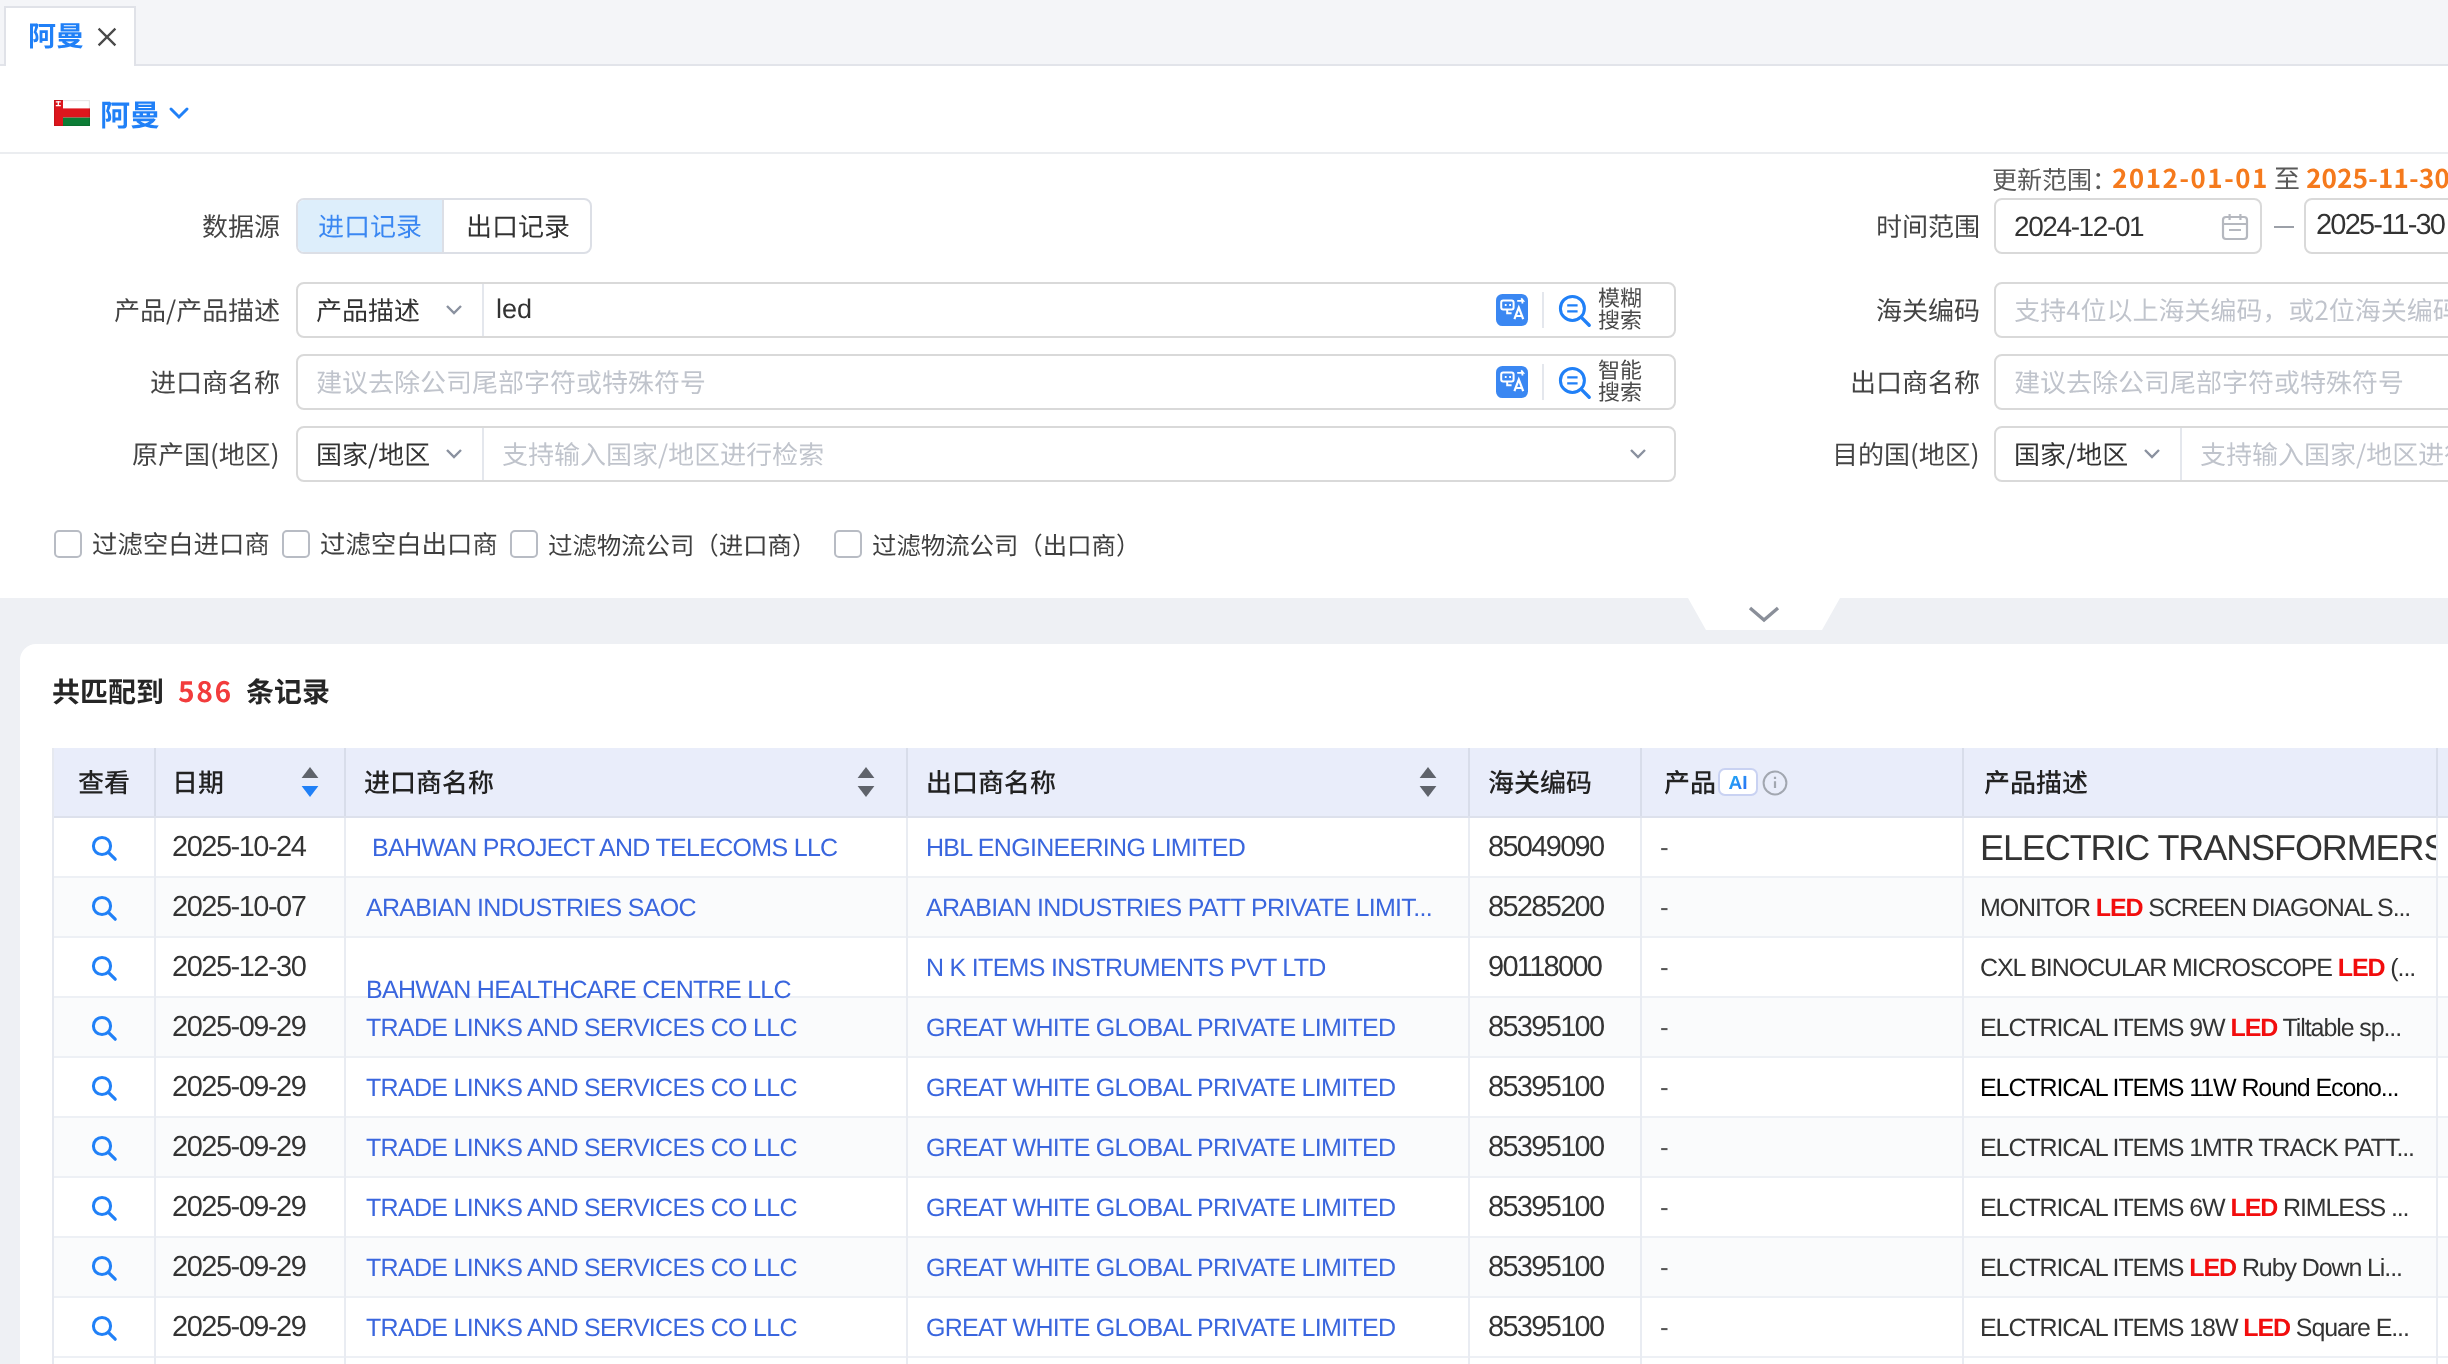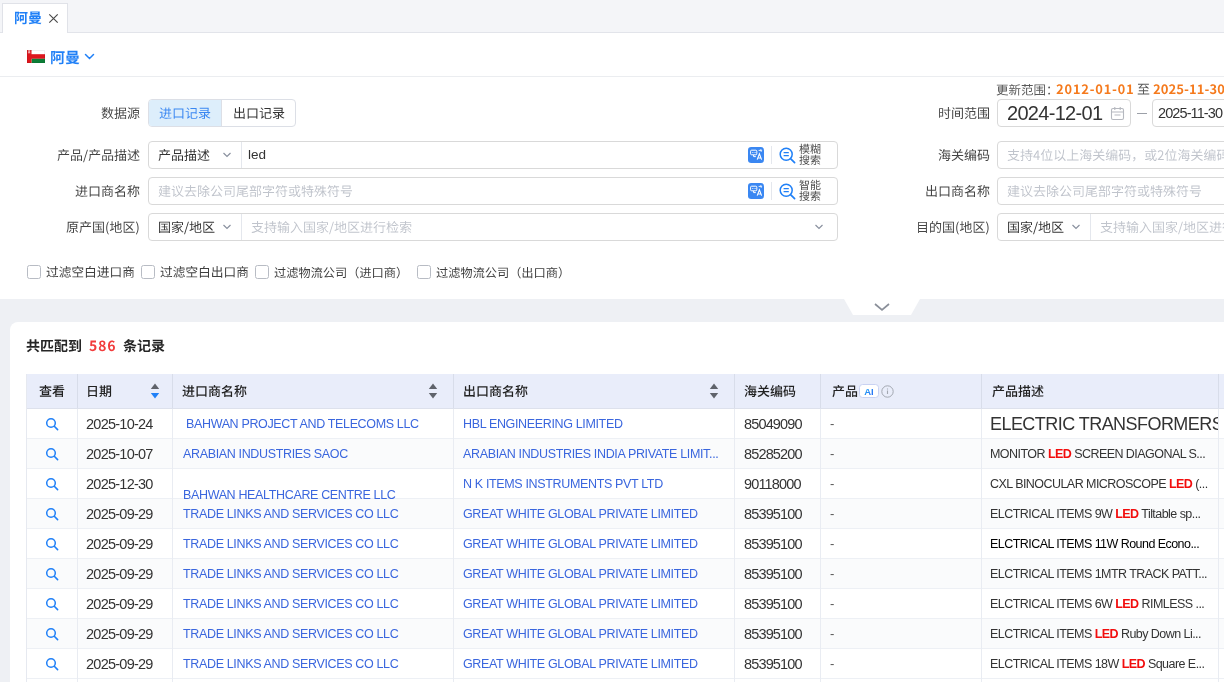--- a/index.html
+++ b/index.html
@@ -138,21 +138,21 @@
 <svg class="abs" style="left:222px;top:223px" width="10" height="8" viewBox="0 0 10 8">
     <path d="M1.5 2 L5 5.5 L8.5 2" stroke="#8a919f" stroke-width="1.2" fill="none"></path>
   </svg>
 <svg style="position:absolute;left:251.0px;top:219.0px;" width="161.1" height="16.9" viewBox="0 -13 161.1 16.9">
     <path fill="#c0c4cc" d="M6 -10.9V-8.9H1V-8H6V-6H1.6V-5H3L2.7 -4.9C3.4 -3.5 4.4 -2.3 5.6 -1.4C4.1 -0.7 2.3 -0.2 0.5 0.1C0.7 0.3 0.9 0.8 1 1C3 0.7 4.9 0.1 6.5 -0.8C8 0.1 9.8 0.7 11.9 1C12.1 0.7 12.3 0.3 12.5 0C10.6 -0.2 8.9 -0.7 7.5 -1.4C9 -2.4 10.2 -3.8 10.9 -5.6L10.2 -6L10 -6H7V-8H12V-8.9H7V-10.9ZM3.7 -5H9.5C8.8 -3.7 7.8 -2.7 6.6 -2C5.3 -2.8 4.4 -3.8 3.7 -5Z M18.8 -2.7C19.4 -1.9 20 -1 20.3 -0.3L21.1 -0.8C20.8 -1.5 20.1 -2.4 19.6 -3.1ZM21.1 -10.9V-9.2H18.4V-8.3H21.1V-6.7H17.7V-5.8H22.9V-4.3H17.8V-3.4H22.9V-0.1C22.9 0 22.8 0.1 22.6 0.1C22.4 0.1 21.7 0.1 21 0.1C21.1 0.4 21.3 0.8 21.3 1C22.3 1 22.9 1 23.3 0.9C23.7 0.7 23.8 0.4 23.8 -0.1V-3.4H25.4V-4.3H23.8V-5.8H25.5V-6.7H22.1V-8.3H24.9V-9.2H22.1V-10.9ZM15.2 -10.9V-8.3H13.5V-7.4H15.2V-4.6C14.5 -4.3 13.9 -4.2 13.4 -4L13.6 -3.1L15.2 -3.6V-0.1C15.2 0.1 15.2 0.1 15 0.1C14.8 0.1 14.3 0.1 13.8 0.1C13.9 0.4 14 0.8 14.1 1C14.9 1 15.4 1 15.7 0.8C16 0.7 16.1 0.4 16.1 -0.1V-3.9L17.6 -4.3L17.4 -5.2L16.1 -4.8V-7.4H17.5V-8.3H16.1V-10.9Z M35.5 -5.8V-1.1H36.3V-5.8ZM37.2 -6.3V-0.1C37.2 0.1 37.1 0.1 37 0.1C36.8 0.1 36.3 0.1 35.7 0.1C35.8 0.4 35.9 0.7 36 0.9C36.7 0.9 37.3 0.9 37.6 0.8C37.9 0.6 38 0.4 38 -0.1V-6.3ZM26.9 -4.3C27 -4.4 27.4 -4.5 27.8 -4.5H28.8V-2.7C28 -2.5 27.2 -2.3 26.5 -2.2L26.8 -1.2L28.8 -1.8V1H29.7V-2L30.8 -2.3L30.7 -3.1L29.7 -2.9V-4.5H30.7V-5.4H29.7V-7.3H28.8V-5.4H27.7C28.1 -6.3 28.4 -7.4 28.6 -8.5H30.8V-9.4H28.8C28.9 -9.8 29 -10.3 29.1 -10.8L28.2 -10.9C28.1 -10.4 28 -9.9 27.9 -9.4H26.6V-8.5H27.8C27.5 -7.4 27.3 -6.5 27.2 -6.2C27 -5.6 26.8 -5.2 26.6 -5.1C26.7 -4.9 26.9 -4.5 26.9 -4.3ZM34.6 -11C33.7 -9.6 32.1 -8.3 30.5 -7.6C30.8 -7.4 31 -7.1 31.2 -6.9C31.5 -7 31.9 -7.2 32.2 -7.5V-6.9H37V-7.6C37.3 -7.4 37.7 -7.2 38 -7C38.2 -7.2 38.4 -7.6 38.7 -7.7C37.3 -8.3 36.1 -9.1 35.1 -10.2L35.4 -10.6ZM32.6 -7.7C33.3 -8.3 34 -8.9 34.6 -9.5C35.2 -8.8 35.9 -8.2 36.7 -7.7ZM34 -5.3V-4.3H32.2V-5.3ZM31.4 -6.1V1H32.2V-1.7H34V0C34 0.1 34 0.2 33.9 0.2C33.7 0.2 33.4 0.2 33 0.2C33.1 0.4 33.2 0.7 33.2 1C33.8 1 34.2 1 34.5 0.8C34.7 0.7 34.8 0.4 34.8 0V-6.1ZM32.2 -3.5H34V-2.4H32.2Z M42.8 -9.8C43.7 -9.2 44.4 -8.5 44.9 -7.7C44.1 -4 42.5 -1.3 39.5 0.2C39.8 0.4 40.2 0.8 40.4 0.9C43.1 -0.6 44.7 -3 45.7 -6.4C47.2 -3.8 48.1 -0.8 51.1 0.9C51.1 0.6 51.4 0.1 51.5 -0.2C47.2 -2.8 47.6 -7.7 43.4 -10.6Z M59.7 -4.2C60.2 -3.7 60.7 -3.1 61 -2.7L61.7 -3.1C61.4 -3.5 60.8 -4.1 60.3 -4.5ZM55 -2.5V-1.7H62.1V-2.5H58.9V-4.7H61.5V-5.6H58.9V-7.4H61.8V-8.3H55.1V-7.4H58V-5.6H55.5V-4.7H58V-2.5ZM53.1 -10.3V1H54.1V0.4H62.9V1H63.9V-10.3ZM54.1 -0.5V-9.4H62.9V-0.5Z M70.5 -10.7C70.7 -10.4 70.8 -10.1 71 -9.8H66.1V-7.1H67V-8.9H76V-7.1H77V-9.8H72.2C72 -10.1 71.7 -10.6 71.5 -11ZM75.3 -6.3C74.5 -5.6 73.4 -4.7 72.4 -4.1C72.1 -4.8 71.7 -5.5 71.1 -6.1C71.4 -6.3 71.7 -6.5 72 -6.8H75.3V-7.6H67.7V-6.8H70.7C69.4 -5.9 67.7 -5.3 66 -4.9C66.2 -4.7 66.5 -4.3 66.6 -4.1C67.8 -4.5 69.2 -5 70.3 -5.6C70.6 -5.4 70.8 -5.1 71 -4.9C69.8 -4 67.7 -3.1 66 -2.7C66.2 -2.5 66.4 -2.1 66.5 -1.9C68.1 -2.4 70.1 -3.3 71.4 -4.2C71.5 -3.9 71.6 -3.6 71.7 -3.3C70.4 -2.1 67.9 -0.9 65.8 -0.4C66 -0.2 66.2 0.2 66.3 0.4C68.2 -0.2 70.4 -1.2 71.9 -2.4C72 -1.3 71.8 -0.4 71.4 -0.1C71.1 0.1 70.9 0.1 70.6 0.1C70.3 0.1 69.8 0.1 69.4 0.1C69.5 0.3 69.6 0.7 69.6 1C70 1 70.5 1 70.7 1C71.3 1 71.7 0.9 72.1 0.6C72.8 0 73.1 -1.6 72.7 -3.3L73.3 -3.7C74 -1.8 75.2 -0.3 76.9 0.5C77.1 0.2 77.3 -0.1 77.6 -0.3C75.9 -0.9 74.7 -2.4 74.1 -4.1C74.8 -4.6 75.5 -5.1 76.1 -5.6Z M78.1 2.3H79L82.9 -10.3H82Z M88.7 -9.7V-6.1L87.3 -5.6L87.6 -4.7L88.7 -5.1V-1C88.7 0.4 89.1 0.7 90.6 0.7C90.9 0.7 93.4 0.7 93.8 0.7C95.2 0.7 95.5 0.2 95.6 -1.6C95.4 -1.7 95 -1.8 94.8 -2C94.7 -0.5 94.5 -0.1 93.8 -0.1C93.2 -0.1 91.1 -0.1 90.6 -0.1C89.8 -0.1 89.6 -0.3 89.6 -1V-5.5L91.4 -6.3V-1.9H92.3V-6.7L94.1 -7.4C94.1 -5.4 94.1 -3.9 94 -3.6C93.9 -3.3 93.8 -3.2 93.6 -3.2C93.5 -3.2 93.1 -3.2 92.7 -3.3C92.9 -3.1 92.9 -2.7 93 -2.4C93.3 -2.4 93.9 -2.4 94.2 -2.5C94.6 -2.6 94.8 -2.8 94.9 -3.4C95 -3.9 95 -5.8 95 -8.3L95.1 -8.5L94.4 -8.7L94.2 -8.6L94 -8.4L92.3 -7.7V-10.9H91.4V-7.3L89.6 -6.6V-9.7ZM83.5 -2 83.9 -1C85.1 -1.5 86.5 -2.2 87.9 -2.8L87.7 -3.7L86.2 -3.1V-6.9H87.8V-7.8H86.2V-10.8H85.3V-7.8H83.6V-6.9H85.3V-2.7C84.6 -2.4 84 -2.2 83.5 -2Z M108.1 -10.2H97.4V0.7H108.5V-0.3H98.3V-9.3H108.1ZM99.5 -7.6C100.5 -6.8 101.6 -5.8 102.7 -4.8C101.6 -3.7 100.3 -2.7 99 -1.9C99.3 -1.8 99.6 -1.4 99.8 -1.2C101 -2 102.2 -3 103.3 -4.1C104.5 -3.1 105.5 -2 106.1 -1.2L106.9 -1.9C106.2 -2.7 105.2 -3.8 104 -4.9C104.9 -5.9 105.8 -7.1 106.5 -8.3L105.6 -8.6C105 -7.5 104.2 -6.5 103.3 -5.5C102.3 -6.4 101.2 -7.4 100.2 -8.2Z M110.1 -10.1C110.9 -9.5 111.7 -8.5 112.1 -7.9L112.9 -8.5C112.5 -9.1 111.6 -10 110.9 -10.6ZM118.5 -10.6V-8.6H116.3V-10.6H115.3V-8.6H113.5V-7.6H115.3V-6.1L115.3 -5.3H113.4V-4.4H115.2C115 -3.4 114.6 -2.4 113.6 -1.7C113.8 -1.5 114.2 -1.2 114.3 -1C115.5 -1.8 116 -3.1 116.2 -4.4H118.5V-1H119.4V-4.4H121.4V-5.3H119.4V-7.6H121.1V-8.6H119.4V-10.6ZM116.3 -7.6H118.5V-5.3H116.3L116.3 -6.1ZM112.5 -6.2H109.7V-5.3H111.5V-1.6C111 -1.4 110.3 -0.8 109.6 -0L110.2 0.9C110.9 -0 111.6 -0.8 112 -0.8C112.3 -0.8 112.7 -0.4 113.2 -0C114.1 0.5 115.2 0.7 116.8 0.7C118.1 0.7 120.4 0.6 121.3 0.6C121.4 0.3 121.5 -0.2 121.6 -0.5C120.4 -0.3 118.4 -0.2 116.9 -0.2C115.4 -0.2 114.3 -0.3 113.5 -0.8C113 -1.1 112.7 -1.4 112.5 -1.5Z M127.8 -10.1V-9.2H134.1V-10.1ZM125.6 -10.9C124.9 -10 123.6 -8.8 122.6 -8.1C122.7 -7.9 123 -7.5 123.1 -7.3C124.3 -8.1 125.6 -9.4 126.5 -10.5ZM127.2 -6.6V-5.6H131.6V-0.2C131.6 -0 131.5 0.1 131.2 0.1C131 0.1 130.1 0.1 129.2 0C129.3 0.3 129.5 0.7 129.5 1C130.8 1 131.5 1 132 0.9C132.4 0.7 132.5 0.4 132.5 -0.2V-5.6H134.5V-6.6ZM126.1 -8.1C125.2 -6.7 123.8 -5.1 122.4 -4.2C122.6 -4 123 -3.6 123.1 -3.4C123.6 -3.8 124.1 -4.2 124.6 -4.7V1.1H125.6V-5.8C126.1 -6.4 126.6 -7.1 127 -7.8Z M141.2 -6.9V-6H145.6V-6.9ZM140.3 -4.6C140.6 -3.6 141 -2.3 141.1 -1.5L141.9 -1.7C141.8 -2.5 141.4 -3.8 141 -4.8ZM142.8 -5C143 -4 143.2 -2.7 143.3 -1.8L144.1 -2C144 -2.8 143.8 -4.1 143.5 -5.1ZM137.4 -10.9V-8.4H135.7V-7.5H137.3C137 -5.8 136.3 -3.8 135.5 -2.7C135.7 -2.5 135.9 -2.1 136 -1.8C136.5 -2.6 137 -3.9 137.4 -5.3V1H138.3V-5.7C138.7 -5.1 139 -4.4 139.2 -4L139.8 -4.6C139.6 -5 138.6 -6.6 138.3 -7V-7.5H139.7V-8.4H138.3V-10.9ZM143.2 -11C142.3 -9.2 140.8 -7.5 139.1 -6.5C139.3 -6.3 139.6 -5.9 139.7 -5.7C141.1 -6.6 142.3 -7.9 143.3 -9.4C144.3 -8.1 145.8 -6.7 147.1 -5.9C147.3 -6.1 147.5 -6.5 147.7 -6.7C146.3 -7.5 144.7 -9 143.8 -10.2L144.1 -10.7ZM139.6 -0.5V0.4H147.3V-0.5H144.9C145.6 -1.7 146.4 -3.4 146.9 -4.8L146 -5.1C145.6 -3.7 144.8 -1.7 144.1 -0.5Z M156.3 -1.4C157.4 -0.8 158.8 0.2 159.5 0.8L160.3 0.2C159.5 -0.4 158.1 -1.3 157.1 -1.8ZM151.9 -1.8C151.1 -1.1 150 -0.3 148.9 0.1C149.1 0.3 149.5 0.6 149.6 0.8C150.7 0.3 151.9 -0.6 152.8 -1.4ZM150.6 -4.1C150.8 -4.2 151.2 -4.3 153.6 -4.4C152.5 -3.9 151.6 -3.5 151.2 -3.4C150.4 -3.1 149.9 -2.9 149.4 -2.8C149.5 -2.6 149.6 -2.2 149.7 -2C150 -2.1 150.5 -2.2 154.3 -2.4V-0.1C154.3 0 154.3 0.1 154.1 0.1C153.9 0.1 153.2 0.1 152.3 0.1C152.5 0.3 152.7 0.7 152.7 1C153.7 1 154.3 1 154.7 0.8C155.2 0.7 155.3 0.4 155.3 -0.1V-2.5L158.5 -2.7C158.8 -2.3 159.1 -1.9 159.3 -1.6L160.1 -2.2C159.5 -2.9 158.4 -4 157.4 -4.7L156.7 -4.3C157.1 -4 157.4 -3.7 157.8 -3.3L152.1 -3C153.9 -3.7 155.8 -4.6 157.5 -5.6L156.8 -6.2C156.3 -5.9 155.6 -5.5 155 -5.2L152.1 -5C153 -5.4 153.9 -6 154.7 -6.6L154.3 -6.9H159.3V-5.3H160.3V-7.7H155.1V-8.9H160.1V-9.8H155.1V-10.9H154.1V-9.8H149.1V-8.9H154.1V-7.7H149V-5.3H149.9V-6.9H153.7C152.8 -6.1 151.7 -5.5 151.3 -5.3C150.9 -5.1 150.6 -5 150.4 -5C150.4 -4.8 150.6 -4.3 150.6 -4.1Z"></path>
   </svg>
 <svg class="abs" style="left:814px;top:223px" width="10" height="8" viewBox="0 0 10 8">
     <path d="M1.5 2 L5 5.5 L8.5 2" stroke="#8a919f" stroke-width="1.2" fill="none"></path>
   </svg>
 <div class="abs" style="left:997px;top:99px;width:134px;height:28px;border:1px solid #d9d9d9;border-radius:4px;background:#fff"></div>
-<div class="abs" style="left:1007px;top:99px;height:24px;line-height:28px;font-size:20px;letter-spacing:-0.7px;color:#333">2024-12-01</div>
+<div class="abs" style="left:1007px;top:99px;height:24px;line-height:28px;font-size:14px;letter-spacing:-0.7px;color:#333">2024-12-01</div>
 <svg class="abs" style="left:1110px;top:106px" width="15" height="15" viewBox="0 0 15 15">
 <rect x="1.5" y="2.5" width="12" height="11" rx="1.5" fill="none" stroke="#b5b8bf" stroke-width="1.1"></rect>
 <path d="M1.5 6 h12 M4.8 1 v3 M10.2 1 v3 M4.5 9 h6" stroke="#b5b8bf" stroke-width="1.1" fill="none"></path>
 </svg>
 <div class="abs" style="left:1137px;top:112.5px;width:10px;height:1.2px;background:#9ca0a8"></div>
 <div class="abs" style="left:1152px;top:99px;width:134px;height:28px;border:1px solid #d9d9d9;border-radius:4px;background:#fff"></div>
 <div class="abs" style="left:1158px;top:99px;height:28px;line-height:28px;font-size:14.5px;letter-spacing:-0.9px;color:#333;white-space:nowrap">2025-11-30</div>
 <div class="abs" style="left:997px;top:141px;width:260px;height:28px;border:1px solid #d9d9d9;border-radius:4px;background:#fff"></div>
 <svg style="position:absolute;left:1007.0px;top:147.0px;" width="261.4" height="16.9" viewBox="0 -13 261.4 16.9">
     <path fill="#c0c4cc" d="M6 -10.9V-8.9H1V-8H6V-6H1.6V-5H3L2.7 -4.9C3.4 -3.5 4.4 -2.3 5.6 -1.4C4.1 -0.7 2.3 -0.2 0.5 0.1C0.7 0.3 0.9 0.8 1 1C3 0.7 4.9 0.1 6.5 -0.8C8 0.1 9.8 0.7 11.9 1C12.1 0.7 12.3 0.3 12.5 0C10.6 -0.2 8.9 -0.7 7.5 -1.4C9 -2.4 10.2 -3.8 10.9 -5.6L10.2 -6L10 -6H7V-8H12V-8.9H7V-10.9ZM3.7 -5H9.5C8.8 -3.7 7.8 -2.7 6.6 -2C5.3 -2.8 4.4 -3.8 3.7 -5Z M18.8 -2.7C19.4 -1.9 20 -1 20.3 -0.3L21.1 -0.8C20.8 -1.5 20.1 -2.4 19.6 -3.1ZM21.1 -10.9V-9.2H18.4V-8.3H21.1V-6.7H17.7V-5.8H22.9V-4.3H17.8V-3.4H22.9V-0.1C22.9 0 22.8 0.1 22.6 0.1C22.4 0.1 21.7 0.1 21 0.1C21.1 0.4 21.3 0.8 21.3 1C22.3 1 22.9 1 23.3 0.9C23.7 0.7 23.8 0.4 23.8 -0.1V-3.4H25.4V-4.3H23.8V-5.8H25.5V-6.7H22.1V-8.3H24.9V-9.2H22.1V-10.9ZM15.2 -10.9V-8.3H13.5V-7.4H15.2V-4.6C14.5 -4.3 13.9 -4.2 13.4 -4L13.6 -3.1L15.2 -3.6V-0.1C15.2 0.1 15.2 0.1 15 0.1C14.8 0.1 14.3 0.1 13.8 0.1C13.9 0.4 14 0.8 14.1 1C14.9 1 15.4 1 15.7 0.8C16 0.7 16.1 0.4 16.1 -0.1V-3.9L17.6 -4.3L17.4 -5.2L16.1 -4.8V-7.4H17.5V-8.3H16.1V-10.9Z M30.4 0H31.5V-2.6H32.8V-3.6H31.5V-9.5H30.2L26.3 -3.4V-2.6H30.4ZM30.4 -3.6H27.5L29.7 -6.8C29.9 -7.3 30.2 -7.8 30.4 -8.2H30.5C30.5 -7.7 30.4 -7 30.4 -6.5Z M38 -8.6V-7.6H45.1V-8.6ZM38.9 -6.6C39.3 -4.8 39.6 -2.4 39.8 -1L40.7 -1.3C40.6 -2.7 40.2 -5 39.8 -6.8ZM40.6 -10.8C40.9 -10.1 41.1 -9.3 41.2 -8.7L42.2 -9C42.1 -9.5 41.8 -10.4 41.5 -11ZM37.5 -0.4V0.5H45.6V-0.4H42.9C43.4 -2.2 44 -4.7 44.3 -6.7L43.3 -6.9C43 -5 42.5 -2.2 42 -0.4ZM36.9 -10.9C36.2 -8.9 35 -6.9 33.7 -5.7C33.9 -5.5 34.2 -5 34.3 -4.7C34.7 -5.2 35.1 -5.7 35.6 -6.3V1H36.5V-7.8C37 -8.7 37.5 -9.6 37.9 -10.6Z M51.1 -9.3C51.8 -8.3 52.7 -7 53 -6.1L53.9 -6.7C53.5 -7.5 52.7 -8.8 51.9 -9.7ZM56.1 -10.4C55.8 -4.6 54.9 -1.4 50.7 0.3C50.9 0.5 51.3 0.9 51.5 1.1C53.2 0.3 54.4 -0.7 55.3 -2.1C56.3 -1.1 57.4 0.2 57.9 1L58.8 0.4C58.1 -0.6 56.9 -1.9 55.7 -3C56.6 -4.8 57 -7.3 57.1 -10.4ZM48 -0.3C48.4 -0.6 48.9 -0.8 52.6 -2.7C52.5 -2.9 52.4 -3.3 52.4 -3.6L49.3 -2.1V-9.9H48.3V-2.2C48.3 -1.7 47.8 -1.2 47.5 -1.1C47.7 -0.9 48 -0.5 48 -0.3Z M64.8 -10.7V-0.6H59.9V0.4H71.6V-0.6H65.8V-5.7H70.7V-6.7H65.8V-10.7Z M73.5 -10.1C74.2 -9.7 75.2 -9.1 75.7 -8.7L76.3 -9.4C75.8 -9.8 74.8 -10.4 74 -10.7ZM72.8 -6.3C73.5 -5.9 74.4 -5.3 74.9 -4.9L75.5 -5.7C75 -6.1 74 -6.6 73.3 -7ZM73.2 0.3 74 0.8C74.6 -0.4 75.2 -2 75.7 -3.4L74.9 -4C74.4 -2.5 73.7 -0.7 73.2 0.3ZM79.5 -6.1C80 -5.7 80.6 -5.1 80.9 -4.6H78.2L78.4 -6.5H82.9L82.8 -4.6H81L81.5 -5C81.2 -5.4 80.5 -6 80 -6.5ZM75.9 -4.6V-3.7H77.1C77 -2.7 76.8 -1.6 76.6 -0.9H82.4C82.4 -0.4 82.3 -0.2 82.1 -0.1C82 0.1 81.9 0.1 81.7 0.1C81.4 0.1 80.8 0.1 80.1 0.1C80.3 0.3 80.4 0.7 80.4 0.9C81 0.9 81.7 0.9 82 0.9C82.4 0.9 82.7 0.8 83 0.4C83.1 0.2 83.3 -0.2 83.4 -0.9H84.4V-1.7H83.5C83.6 -2.3 83.6 -2.9 83.7 -3.7H84.7V-4.6H83.7L83.8 -6.8C83.8 -7 83.8 -7.3 83.8 -7.3H77.6C77.5 -6.5 77.4 -5.6 77.2 -4.6ZM78 -3.7H82.7C82.7 -2.9 82.6 -2.2 82.6 -1.7H77.8ZM79.1 -3.3C79.7 -2.9 80.4 -2.2 80.7 -1.7L81.3 -2.1C81 -2.6 80.3 -3.2 79.7 -3.7ZM78 -10.9C77.5 -9.4 76.7 -7.9 75.8 -6.9C76 -6.8 76.4 -6.5 76.6 -6.4C77.1 -7 77.6 -7.7 78 -8.6H84.4V-9.5H78.4C78.6 -9.9 78.8 -10.3 78.9 -10.7Z M88.1 -10.4C88.7 -9.7 89.2 -8.8 89.4 -8.2H86.9V-7.2H91.2V-5.6C91.2 -5.4 91.2 -5.1 91.2 -4.9H86.1V-3.9H91C90.6 -2.5 89.3 -1 85.8 0.2C86.1 0.4 86.4 0.8 86.5 1C89.9 -0.1 91.3 -1.7 91.9 -3.2C93 -1.1 94.7 0.3 97 1C97.2 0.7 97.5 0.2 97.7 0C95.3 -0.6 93.5 -2 92.6 -3.9H97.4V-4.9H92.3L92.3 -5.6V-7.2H96.7V-8.2H94.1C94.6 -8.9 95.1 -9.7 95.5 -10.5L94.5 -10.9C94.1 -10.1 93.5 -8.9 93 -8.2H89.5L90.3 -8.6C90.1 -9.2 89.5 -10.1 88.9 -10.8Z M98.7 -0.7 99 0.2C100 -0.2 101.4 -0.8 102.7 -1.3L102.5 -2.1C101.1 -1.6 99.7 -1 98.7 -0.7ZM99 -5.5C99.2 -5.6 99.5 -5.7 100.9 -5.8C100.4 -5 99.9 -4.4 99.7 -4.1C99.3 -3.6 99.1 -3.3 98.8 -3.2C98.9 -3 99 -2.5 99.1 -2.4C99.3 -2.5 99.7 -2.7 102.6 -3.3C102.6 -3.5 102.5 -3.9 102.6 -4.1L100.4 -3.7C101.3 -4.9 102.2 -6.3 102.9 -7.8L102.2 -8.2C101.9 -7.7 101.7 -7.2 101.4 -6.7L99.9 -6.6C100.7 -7.7 101.4 -9.2 101.9 -10.6L101 -10.9C100.5 -9.3 99.7 -7.6 99.4 -7.2C99.1 -6.8 98.9 -6.4 98.7 -6.4C98.8 -6.1 99 -5.7 99 -5.5ZM106.3 -4.5V-2.6H105.2V-4.5ZM107 -4.5H107.9V-2.6H107ZM104.5 -5.4V0.9H105.2V-1.9H106.3V0.6H107V-1.9H107.9V0.6H108.6V-1.9H109.5V0.1C109.5 0.2 109.5 0.2 109.4 0.2C109.3 0.2 109.1 0.2 108.8 0.2C108.9 0.4 109 0.7 109 0.9C109.5 0.9 109.8 0.9 110 0.8C110.3 0.7 110.3 0.5 110.3 0.1V-5.4L109.5 -5.4ZM108.6 -4.5H109.5V-2.6H108.6ZM106.1 -10.7C106.3 -10.4 106.5 -9.9 106.6 -9.5H103.6V-6.7C103.6 -4.7 103.5 -1.8 102.3 0.3C102.5 0.4 102.9 0.7 103.1 0.8C104.3 -1.3 104.5 -4.4 104.5 -6.5H110.2V-9.5H107.7C107.5 -9.9 107.3 -10.5 107 -11ZM104.5 -8.7H109.3V-7.3H104.5Z M116.5 -2.7V-1.8H121.5V-2.7ZM117.6 -8.4C117.5 -7.2 117.3 -5.4 117.2 -4.4H117.4L122.4 -4.4C122.2 -1.5 121.9 -0.4 121.6 -0C121.4 0.1 121.3 0.1 121.1 0.1C120.8 0.1 120.2 0.1 119.6 0.1C119.8 0.3 119.9 0.7 119.9 0.9C120.5 1 121.1 1 121.5 1C121.8 0.9 122.1 0.8 122.3 0.6C122.8 0.1 123.1 -1.3 123.4 -4.8C123.4 -4.9 123.4 -5.2 123.4 -5.2H121.8C122 -6.8 122.2 -8.8 122.3 -10.1L121.7 -10.2L121.5 -10.2H117V-9.3H121.3C121.2 -8.1 121.1 -6.5 120.9 -5.2H118.2C118.3 -6.2 118.4 -7.4 118.5 -8.4ZM111.9 -10.2V-9.3H113.5C113.1 -7.3 112.5 -5.5 111.6 -4.3C111.7 -4 112 -3.5 112 -3.2C112.3 -3.5 112.5 -3.9 112.7 -4.3V0.4H113.6V-0.6H116V-6.2H113.6C113.9 -7.2 114.2 -8.3 114.4 -9.3H116.3V-10.2ZM113.6 -5.3H115.1V-1.5H113.6Z M126.3 1.4C127.6 0.9 128.5 -0.2 128.5 -1.6C128.5 -2.5 128.1 -3.1 127.4 -3.1C126.9 -3.1 126.4 -2.7 126.4 -2.1C126.4 -1.5 126.9 -1.2 127.4 -1.2L127.6 -1.2C127.5 -0.3 127 0.3 126 0.7Z M146.2 -10.3C147 -9.9 148 -9.3 148.4 -8.9L149 -9.5C148.6 -10 147.6 -10.5 146.8 -10.9ZM138 -0.9 138.2 0.1C139.7 -0.2 141.9 -0.7 143.9 -1.1L143.8 -2C141.7 -1.6 139.4 -1.1 138 -0.9ZM139.8 -5.9H142.4V-3.6H139.8ZM138.8 -6.7V-2.8H143.4V-6.7ZM138.1 -8.8V-7.9H144.5C144.7 -5.8 145 -3.8 145.4 -2.3C144.6 -1.2 143.5 -0.4 142.3 0.3C142.5 0.5 142.9 0.8 143.1 1C144.1 0.4 145 -0.3 145.8 -1.2C146.4 0.2 147.2 1.1 148.2 1.1C149.2 1.1 149.5 0.4 149.7 -1.8C149.4 -1.9 149.1 -2.2 148.9 -2.4C148.8 -0.7 148.6 0 148.3 0C147.6 0 147 -0.8 146.6 -2.1C147.5 -3.4 148.3 -5 148.9 -6.7L147.9 -6.9C147.5 -5.6 146.9 -4.4 146.2 -3.3C145.9 -4.6 145.7 -6.1 145.5 -7.9H149.4V-8.8H145.5C145.4 -9.5 145.4 -10.2 145.4 -10.9H144.4C144.4 -10.2 144.4 -9.5 144.5 -8.8Z M150.8 0H156.8V-1H154.1C153.7 -1 153.1 -1 152.6 -0.9C154.8 -3.1 156.3 -5 156.3 -6.9C156.3 -8.6 155.2 -9.7 153.5 -9.7C152.3 -9.7 151.5 -9.2 150.7 -8.3L151.4 -7.6C152 -8.3 152.6 -8.7 153.4 -8.7C154.6 -8.7 155.2 -7.9 155.2 -6.9C155.2 -5.2 153.8 -3.3 150.8 -0.7Z M162.2 -8.6V-7.6H169.3V-8.6ZM163.1 -6.6C163.5 -4.8 163.9 -2.4 164 -1L164.9 -1.3C164.8 -2.7 164.4 -5 164 -6.8ZM164.8 -10.8C165.1 -10.1 165.3 -9.3 165.5 -8.7L166.4 -9C166.3 -9.5 166 -10.4 165.8 -11ZM161.7 -0.4V0.5H169.8V-0.4H167.2C167.6 -2.2 168.2 -4.7 168.5 -6.7L167.5 -6.9C167.3 -5 166.7 -2.2 166.2 -0.4ZM161.1 -10.9C160.4 -8.9 159.2 -6.9 157.9 -5.7C158.1 -5.5 158.4 -5 158.5 -4.7C158.9 -5.2 159.4 -5.7 159.8 -6.3V1H160.7V-7.8C161.3 -8.7 161.7 -9.6 162.1 -10.6Z M171.7 -10.1C172.4 -9.7 173.4 -9.1 173.9 -8.7L174.5 -9.4C174 -9.8 173 -10.4 172.2 -10.7ZM171 -6.3C171.7 -5.9 172.7 -5.3 173.1 -4.9L173.7 -5.7C173.2 -6.1 172.3 -6.6 171.5 -7ZM171.4 0.3 172.2 0.8C172.8 -0.4 173.4 -2 173.9 -3.4L173.2 -4C172.6 -2.5 171.9 -0.7 171.4 0.3ZM177.7 -6.1C178.2 -5.7 178.8 -5.1 179.1 -4.6H176.4L176.6 -6.5H181.1L181 -4.6H179.2L179.7 -5C179.4 -5.4 178.8 -6 178.2 -6.5ZM174.1 -4.6V-3.7H175.3C175.2 -2.7 175 -1.6 174.9 -0.9H180.6C180.6 -0.4 180.5 -0.2 180.3 -0.1C180.2 0.1 180.1 0.1 179.9 0.1C179.6 0.1 179 0.1 178.3 0.1C178.5 0.3 178.6 0.7 178.6 0.9C179.2 0.9 179.9 0.9 180.2 0.9C180.6 0.9 180.9 0.8 181.2 0.4C181.3 0.2 181.5 -0.2 181.6 -0.9H182.6V-1.7H181.7C181.8 -2.3 181.8 -2.9 181.9 -3.7H182.9V-4.6H181.9L182 -6.8C182 -7 182 -7.3 182 -7.3H175.8C175.7 -6.5 175.6 -5.6 175.5 -4.6ZM176.3 -3.7H181C180.9 -2.9 180.9 -2.2 180.8 -1.7H176ZM177.3 -3.3C177.9 -2.9 178.6 -2.2 178.9 -1.7L179.5 -2.1C179.2 -2.6 178.5 -3.2 177.9 -3.7ZM176.2 -10.9C175.7 -9.4 174.9 -7.9 174 -6.9C174.2 -6.8 174.6 -6.5 174.8 -6.4C175.3 -7 175.8 -7.7 176.2 -8.6H182.6V-9.5H176.7C176.8 -9.9 177 -10.3 177.1 -10.7Z M186.3 -10.4C186.9 -9.7 187.4 -8.8 187.6 -8.2H185.1V-7.2H189.4V-5.6C189.4 -5.4 189.4 -5.1 189.4 -4.9H184.3V-3.9H189.2C188.8 -2.5 187.6 -1 184.1 0.2C184.3 0.4 184.6 0.8 184.8 1C188.1 -0.1 189.5 -1.7 190.1 -3.2C191.2 -1.1 192.9 0.3 195.2 1C195.4 0.7 195.7 0.2 195.9 0C193.5 -0.6 191.7 -2 190.8 -3.9H195.6V-4.9H190.5L190.5 -5.6V-7.2H194.9V-8.2H192.3C192.8 -8.9 193.3 -9.7 193.7 -10.5L192.7 -10.9C192.3 -10.1 191.7 -8.9 191.2 -8.2H187.7L188.5 -8.6C188.3 -9.2 187.7 -10.1 187.2 -10.8Z M196.9 -0.7 197.2 0.2C198.2 -0.2 199.6 -0.8 200.9 -1.3L200.7 -2.1C199.3 -1.6 197.9 -1 196.9 -0.7ZM197.2 -5.5C197.4 -5.6 197.7 -5.7 199.1 -5.8C198.6 -5 198.1 -4.4 197.9 -4.1C197.6 -3.6 197.3 -3.3 197 -3.2C197.1 -3 197.3 -2.5 197.3 -2.4C197.6 -2.5 198 -2.7 200.8 -3.3C200.8 -3.5 200.8 -3.9 200.8 -4.1L198.6 -3.7C199.5 -4.9 200.4 -6.3 201.2 -7.8L200.4 -8.2C200.1 -7.7 199.9 -7.2 199.6 -6.7L198.2 -6.6C198.9 -7.7 199.6 -9.2 200.2 -10.6L199.2 -10.9C198.8 -9.3 197.9 -7.6 197.6 -7.2C197.4 -6.8 197.1 -6.4 196.9 -6.4C197 -6.1 197.2 -5.7 197.2 -5.5ZM204.5 -4.5V-2.6H203.5V-4.5ZM205.2 -4.5H206.1V-2.6H205.2ZM202.7 -5.4V0.9H203.5V-1.9H204.5V0.6H205.2V-1.9H206.1V0.6H206.8V-1.9H207.8V0.1C207.8 0.2 207.7 0.2 207.6 0.2C207.5 0.2 207.3 0.2 207 0.2C207.1 0.4 207.2 0.7 207.2 0.9C207.7 0.9 208 0.9 208.2 0.8C208.5 0.7 208.5 0.5 208.5 0.1V-5.4L207.8 -5.4ZM206.8 -4.5H207.8V-2.6H206.8ZM204.3 -10.7C204.5 -10.4 204.7 -9.9 204.9 -9.5H201.8V-6.7C201.8 -4.7 201.7 -1.8 200.5 0.3C200.7 0.4 201.1 0.7 201.3 0.8C202.5 -1.3 202.7 -4.4 202.7 -6.5H208.4V-9.5H205.9C205.8 -9.9 205.5 -10.5 205.2 -11ZM202.7 -8.7H207.5V-7.3H202.7Z M214.8 -2.7V-1.8H219.7V-2.7ZM215.8 -8.4C215.7 -7.2 215.6 -5.4 215.4 -4.4H215.6L220.6 -4.4C220.4 -1.5 220.1 -0.4 219.8 -0C219.6 0.1 219.5 0.1 219.3 0.1C219 0.1 218.5 0.1 217.8 0.1C218 0.3 218.1 0.7 218.1 0.9C218.7 1 219.3 1 219.7 1C220.1 0.9 220.3 0.8 220.6 0.6C221 0.1 221.3 -1.3 221.6 -4.8C221.6 -4.9 221.6 -5.2 221.6 -5.2H220C220.2 -6.8 220.5 -8.8 220.6 -10.1L219.9 -10.2L219.7 -10.2H215.2V-9.3H219.5C219.4 -8.1 219.3 -6.5 219.1 -5.2H216.4C216.5 -6.2 216.7 -7.4 216.7 -8.4ZM210.1 -10.2V-9.3H211.7C211.3 -7.3 210.7 -5.5 209.8 -4.3C210 -4 210.2 -3.5 210.2 -3.2C210.5 -3.5 210.7 -3.9 210.9 -4.3V0.4H211.8V-0.6H214.2V-6.2H211.8C212.1 -7.2 212.4 -8.3 212.6 -9.3H214.6V-10.2ZM211.8 -5.3H213.3V-1.5H211.8Z M229.9 -9.3V0.8H230.8V-0.1H233.3V0.7H234.3V-9.3ZM230.8 -1.1V-8.4H233.3V-1.1ZM225 -10.8 225 -8.4H223.1V-7.5H224.9C224.8 -4.2 224.4 -1.3 222.8 0.4C223 0.5 223.4 0.8 223.5 1.1C225.3 -0.9 225.8 -4 225.9 -7.5H227.9C227.7 -2.5 227.6 -0.7 227.4 -0.3C227.2 -0.2 227.1 -0.1 226.9 -0.1C226.7 -0.1 226.1 -0.1 225.5 -0.2C225.7 0.1 225.8 0.5 225.8 0.8C226.4 0.8 227 0.8 227.3 0.8C227.7 0.7 228 0.6 228.2 0.3C228.6 -0.3 228.7 -2.2 228.8 -8C228.8 -8.1 228.8 -8.4 228.8 -8.4H225.9L225.9 -10.8Z M235.9 -0.7 236.1 0.3C237.3 0 239.1 -0.3 240.7 -0.7L240.6 -1.6C238.9 -1.3 237.1 -0.9 235.9 -0.7ZM236.2 -5.6C236.4 -5.6 236.7 -5.7 238.3 -5.9C237.7 -5.1 237.2 -4.4 237 -4.2C236.5 -3.7 236.2 -3.4 235.9 -3.3C236 -3.1 236.2 -2.6 236.2 -2.4C236.6 -2.6 237 -2.7 240.7 -3.3C240.6 -3.5 240.6 -3.9 240.6 -4.2L237.7 -3.7C238.8 -4.8 239.8 -6.2 240.7 -7.6L239.8 -8.2C239.5 -7.7 239.2 -7.2 238.9 -6.8L237.2 -6.6C238 -7.7 238.7 -9.1 239.3 -10.4L238.3 -10.8C237.8 -9.3 236.9 -7.7 236.6 -7.3C236.3 -6.9 236.1 -6.6 235.8 -6.5C235.9 -6.3 236.1 -5.8 236.2 -5.6ZM243.7 -10.9V-9.2H240.7V-8.2H243.7V-6.2H241.1V-5.3H247.5V-6.2H244.7V-8.2H247.7V-9.2H244.7V-10.9ZM241.4 -4V1H242.3V0.5H246.2V1H247.1V-4ZM242.3 -0.4V-3.1H246.2V-0.4Z M251.1 -9.5H259V-8H251.1ZM250.2 -10.3V-6.5C250.2 -4.4 250 -1.5 248.8 0.5C249.1 0.6 249.5 0.9 249.7 1C251 -1.1 251.1 -4.3 251.1 -6.5V-7.1H259.9V-10.3ZM251.3 -1.9 251.4 -1 254.7 -1.6V-0.6C254.7 0.5 255.1 0.8 256.5 0.8C256.8 0.8 258.8 0.8 259.1 0.8C260.3 0.8 260.6 0.4 260.7 -1.1C260.4 -1.2 260.1 -1.3 259.8 -1.5C259.8 -0.3 259.7 -0.1 259.1 -0.1C258.6 -0.1 256.9 -0.1 256.6 -0.1C255.8 -0.1 255.7 -0.2 255.7 -0.6V-1.7L260.5 -2.5L260.3 -3.2L255.7 -2.5V-3.7L259.6 -4.3L259.4 -5.1L255.7 -4.6V-5.7C256.8 -5.9 257.8 -6.2 258.7 -6.5L257.9 -7.1C256.5 -6.6 254 -6.1 251.8 -5.8C251.9 -5.7 252 -5.3 252 -5.1C252.9 -5.2 253.8 -5.4 254.7 -5.5V-4.4L251.7 -4L251.8 -3.1L254.7 -3.6V-2.4Z"></path>
@@ -286,21 +286,21 @@
 <div class="abs" style="left:463px;top:409px;width:268px;height:30px;line-height:30px;font-size:12.5px;letter-spacing:-0.35px;color:#3a66de;white-space:nowrap;overflow:hidden">HBL ENGINEERING LIMITED</div>
 <div class="abs" style="left:744px;top:409px;height:30px;line-height:30px;font-size:14.5px;letter-spacing:-0.85px;color:#333">85049090</div>
 <div class="abs" style="left:830px;top:409px;height:30px;line-height:30px;font-size:13px;color:#555">-</div>
 <div class="abs" style="left:990px;top:409px;width:228px;height:30px;line-height:30px;font-size:18px;letter-spacing:-0.55px;color:#333;white-space:nowrap;overflow:hidden">ELECTRIC TRANSFORMERS,STATIC C...</div>
 <svg class="abs" style="left:45px;top:447px" width="14" height="14" viewBox="0 0 14 14">
 <circle cx="6" cy="6" r="4.3" fill="none" stroke="#2080f7" stroke-width="1.5"></circle>
 <path d="M9.3 9.3 L12.6 12.6" stroke="#2080f7" stroke-width="1.6" stroke-linecap="round"></path>
   </svg>
 <div class="abs" style="left:86px;top:439px;height:30px;line-height:30px;font-size:14.5px;letter-spacing:-0.75px;color:#333">2025-10-07</div>
 <div class="abs" style="left:183px;top:439px;width:266px;height:30px;line-height:30px;font-size:12.5px;letter-spacing:-0.35px;color:#3a66de;white-space:nowrap;overflow:hidden">ARABIAN INDUSTRIES SAOC</div>
-<div class="abs" style="left:463px;top:439px;width:268px;height:30px;line-height:30px;font-size:12.5px;letter-spacing:-0.35px;color:#3a66de;white-space:nowrap;overflow:hidden">ARABIAN INDUSTRIES INDIA PRIVATE LIMIT...</div>
+<div class="abs" style="left:463px;top:439px;width:268px;height:30px;line-height:30px;font-size:12.5px;letter-spacing:-0.35px;color:#3a66de;white-space:nowrap;overflow:hidden">ARABIAN INDUSTRIES PATT PRIVATE LIMIT...</div>
 <div class="abs" style="left:744px;top:439px;height:30px;line-height:30px;font-size:14.5px;letter-spacing:-0.85px;color:#333">85285200</div>
 <div class="abs" style="left:830px;top:439px;height:30px;line-height:30px;font-size:13px;color:#555">-</div>
 <div class="abs" style="left:990px;top:439px;width:228px;height:30px;line-height:30px;font-size:12.5px;letter-spacing:-0.55px;color:#333;white-space:nowrap;overflow:hidden">MONITOR <span style="color:#f20d0d;font-weight:bold">LED</span> SCREEN DIAGONAL S...</div>
 <svg class="abs" style="left:45px;top:477px" width="14" height="14" viewBox="0 0 14 14">
 <circle cx="6" cy="6" r="4.3" fill="none" stroke="#2080f7" stroke-width="1.5"></circle>
 <path d="M9.3 9.3 L12.6 12.6" stroke="#2080f7" stroke-width="1.6" stroke-linecap="round"></path>
   </svg>
 <div class="abs" style="left:86px;top:469px;height:30px;line-height:30px;font-size:14.5px;letter-spacing:-0.75px;color:#333">2025-12-30</div>
 <div class="abs" style="left:183px;top:480px;width:266px;height:30px;line-height:30px;font-size:12.5px;letter-spacing:-0.35px;color:#3a66de;white-space:nowrap;overflow:hidden">BAHWAN HEALTHCARE CENTRE LLC</div>
 <div class="abs" style="left:463px;top:469px;width:268px;height:30px;line-height:30px;font-size:12.5px;letter-spacing:-0.35px;color:#3a66de;white-space:nowrap;overflow:hidden">N K ITEMS INSTRUMENTS PVT LTD</div>

